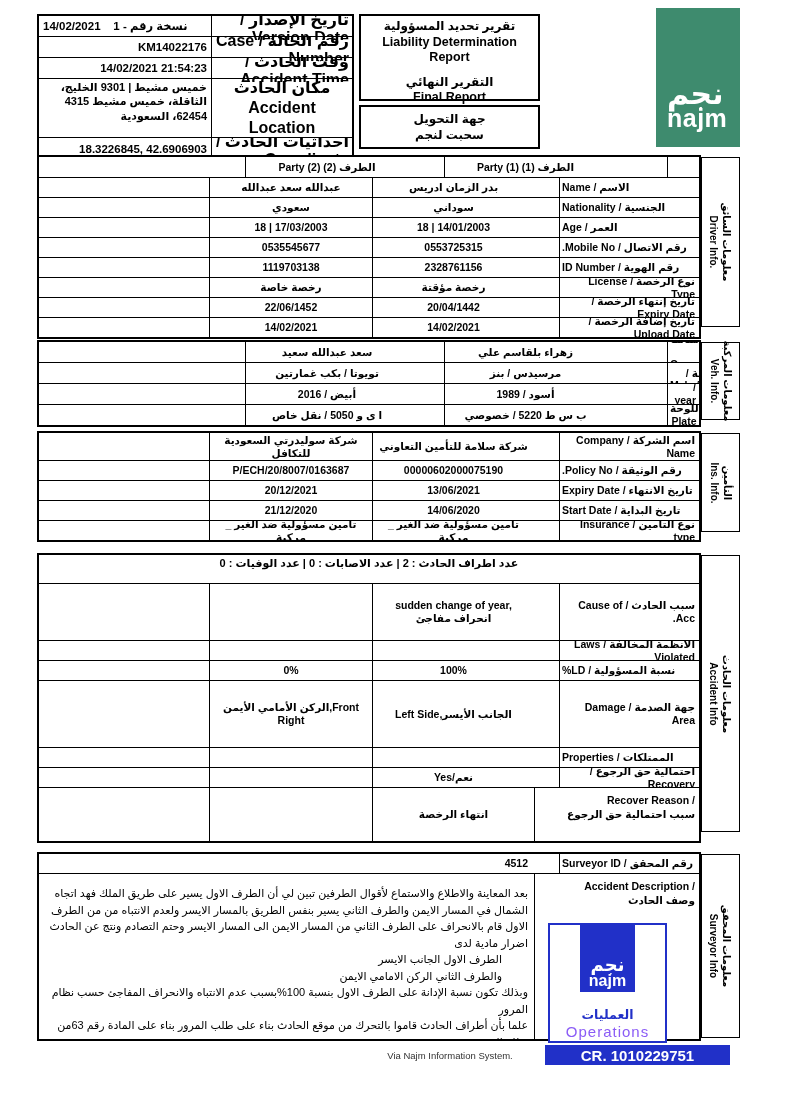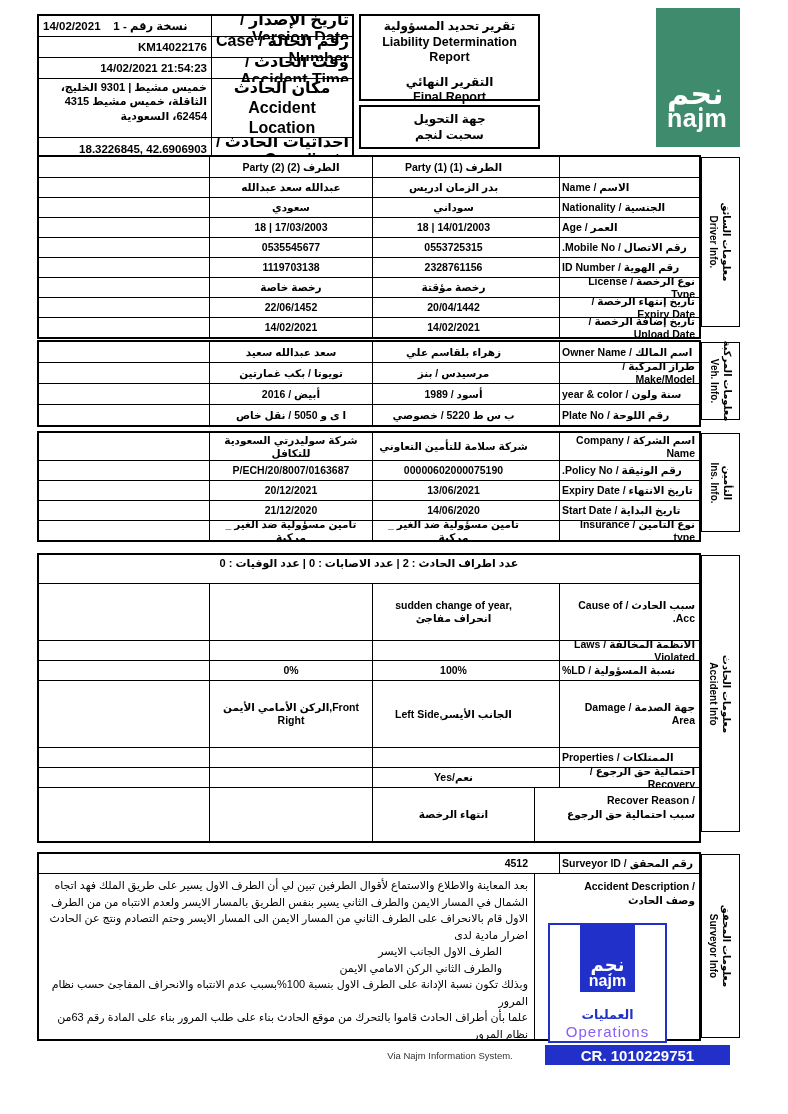--- a/index.html
+++ b/index.html
@@ -40,41 +40,41 @@
   .sec{left:37px;width:703px;}
   .stable{width:664px;border:2px solid #000;box-sizing:border-box;background:#fff;}
   .prow{display:grid;grid-template-columns:170px 163px 162px 1fr;border-bottom:1px solid #000;}
   .prow:last-child{border-bottom:none;}
   .prow>div{box-sizing:border-box;overflow:hidden;}
   .prow>div+div{border-left:1px solid #000;}
   .srow{display:grid;grid-template-columns:495px 1fr;border-bottom:1px solid #000;}
   .srow:last-child{border-bottom:none;}
   .srow>div{box-sizing:border-box;overflow:hidden;}
   .srow>div+div{border-left:1px solid #000;}
-  .rh19{height:19px;} .rh20{height:20px;} .rh27{height:27px;} .rh28{height:28px;}
+  .rh19{height:19px;} .rh20{height:20px;gap:36px;} .rh27{height:27px;} .rh28{height:28px;}
   .rh56{height:56px;} .rh53{height:53px;} .rh66{height:66px;} .rh165{height:165px;}
   .c{display:flex;align-items:center;justify-content:center;text-align:center;
      font-weight:bold;font-size:10.5px;padding:0 2px;line-height:1.2;}
   .lab{display:flex;align-items:center;justify-content:flex-end;text-align:right;
      font-weight:bold;font-size:10.5px;padding:0 4px 0 2px;line-height:1.2;margin-left:25px;}
   .lab2{display:block;text-align:right;font-weight:bold;font-size:10.5px;line-height:1.35;
      padding:5px 4px 0 2px;white-space:pre-line;}
   .counts{grid-column:1/-1;display:block;direction:rtl;text-align:center;font-weight:bold;
      font-size:11px;padding-top:2px;line-height:1.25;}
   .valr{justify-content:flex-end;padding-right:6px;}
 
   
   .side{position:absolute;right:0;width:39px;border:1px solid #000;box-sizing:border-box;background:#fff;
         display:flex;align-items:center;justify-content:center;overflow:visible;}
   .side-rot{transform:rotate(90deg);text-align:center;font-weight:bold;font-size:10px;
         line-height:1.3;white-space:nowrap;}
 
   
   .desc{display:block;direction:rtl;text-align:right;font-weight:normal;font-size:11px;
-        line-height:1.5;padding:3px 6px;}
+        line-height:1.5;padding:3px 6px;margin-top:8px;}
   .desc p{margin:0;}
   .desc p.ind{padding-left:0;padding-right:26px;}
 
   
   .ops-box{position:absolute;left:511px;top:71px;width:119px;height:120px;border:2px solid #2130c8;
         background:#fff;box-sizing:border-box;display:flex;flex-direction:column;align-items:center;z-index:3;}
   .ops-rect{width:55px;height:74px;background:#2130c8;color:#fff;display:flex;flex-direction:column;
         justify-content:flex-end;align-items:center;padding-bottom:3px;box-sizing:border-box;}
   .ops-rect-ar{font-size:18px;font-weight:bold;line-height:0.9;}
   .ops-rect-en{font-size:16px;font-weight:bold;line-height:1;}

